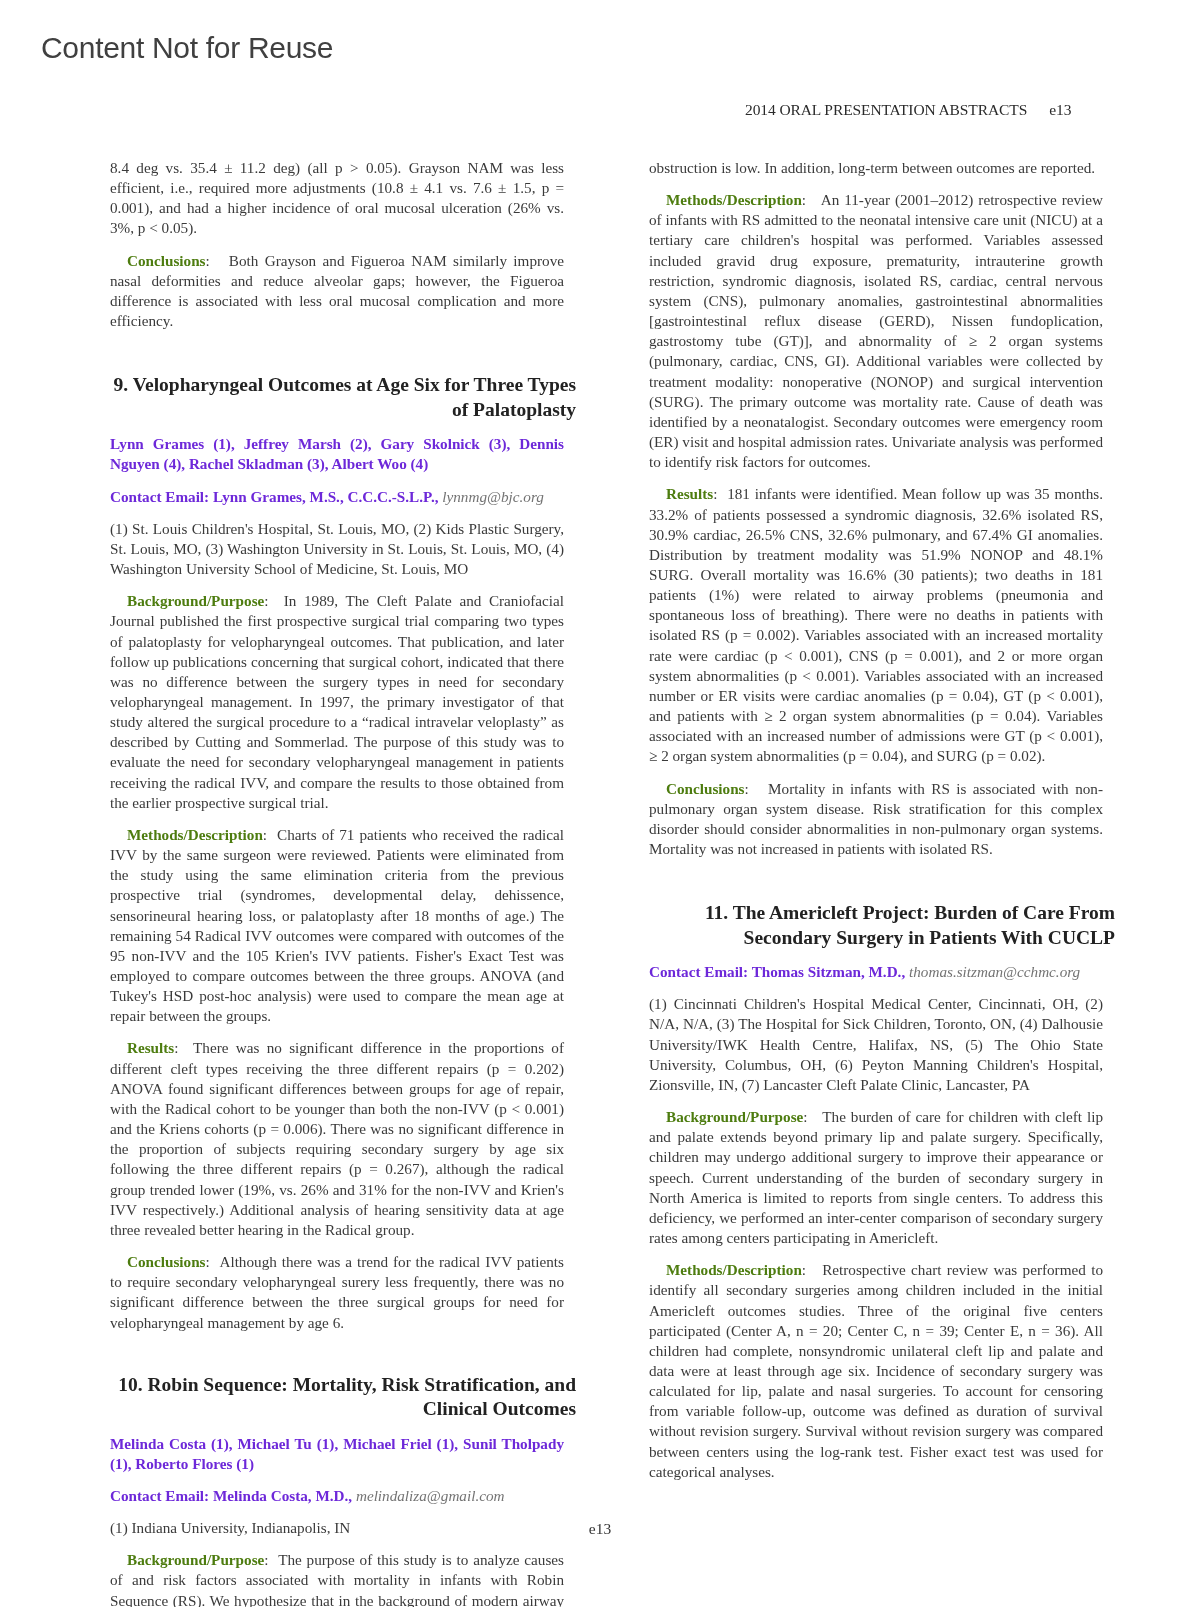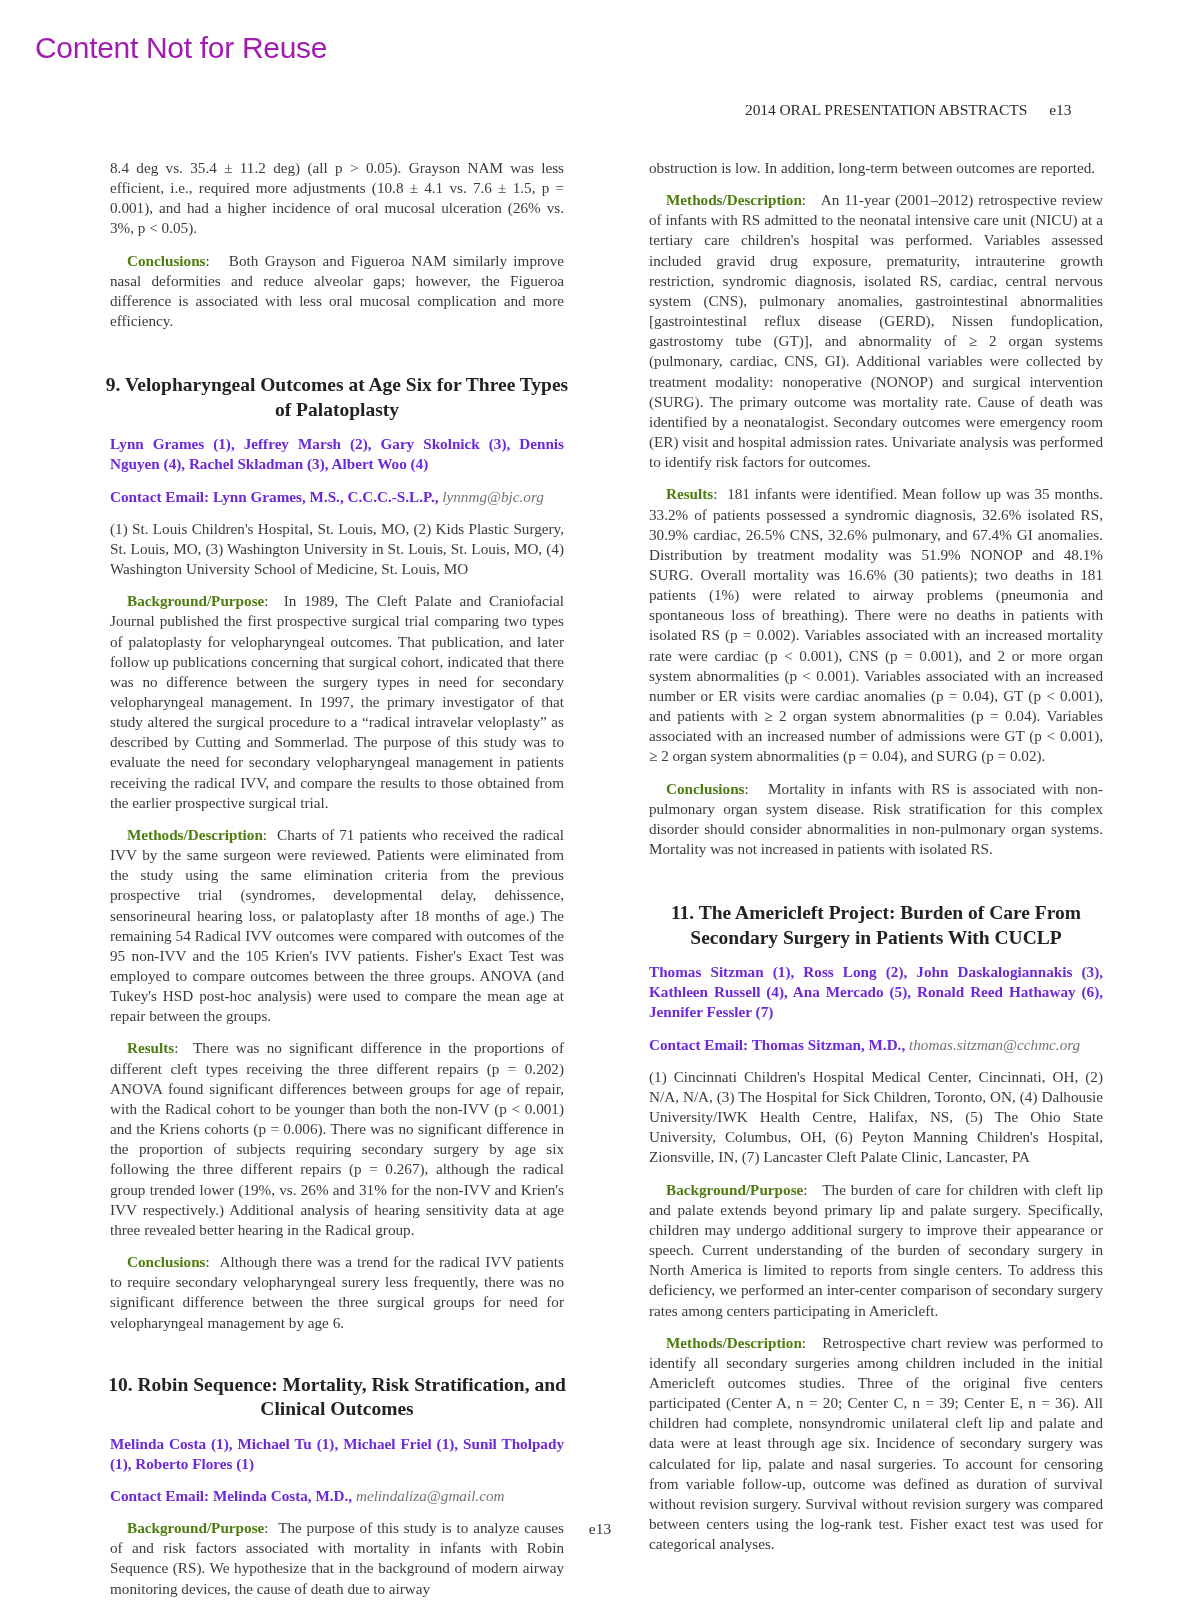--- a/index.html
+++ b/index.html
@@ -1,29 +1,29 @@
 <!DOCTYPE html>
 <html><head>
 <meta charset="utf-8">
 <style>
   html, body { margin: 0; padding: 0; background: #ffffff; }
   body { width: 1200px; height: 1607px; position: relative; overflow: hidden;
          font-family: "Liberation Serif", "DejaVu Serif", serif; color: #3a3a3a; }
-  .watermark { position: absolute; left: 35px; top: 31px; font-family: "Liberation Sans", "DejaVu Sans", sans-serif;
-               font-size: 30px; color: #a21caf; letter-spacing: -0.3px; }
+  .watermark { position: absolute; left: 41px; top: 31px; font-family: "Liberation Sans", "DejaVu Sans", sans-serif;
+               font-size: 30px; color: #404040; letter-spacing: -0.3px; }
   .running-head { position: absolute; left: 745px; top: 60px; font-size: 15.5px; color: #2a2a2a; letter-spacing: -0.1px; margin-top: 41px; }
   .running-head .page { margin-left: 22px; }
   .column { position: absolute; top: 146px; width: 478px; font-size: 15.2px; line-height: 20.15px;
             text-align: justify; hyphens: manual; }
   .col-left { left: 98px; }
   .col-right { left: 637px; }
   p { margin: 12px; }
   .indent { text-indent: 17px; }
   .label { font-weight: bold; color: #4d7c0f; }
-  h2 { margin: 0; font-size: 19.5px; line-height: 24.5px; font-weight: bold; color: #222; text-align: center; }
+  h2 { margin: 0; font-size: 19.5px; line-height: 24.5px; font-weight: bold; color: #222; text-align: right; }
   .authors, .contact-lead { font-weight: bold; color: #6d28d9; }
   .gap { height: 30px; }
   .gap2 { height: 28px; }
   .footer { position: absolute; top: 1520px; left: 0; width: 1200px; text-align: center; font-size: 15.5px; color: #333; }
   .email { font-weight: normal; color: #737373; font-style: italic; }
 </style>
 </head>
 <body>
 
 <div class="watermark">Content Not for Reuse</div>
@@ -48,37 +48,37 @@
     <p class="indent"><span class="label">Results</span>:&nbsp;&nbsp;<span>There was no significant difference in the proportions of different cleft types receiving the three different repairs (p = 0.202) ANOVA found significant differences between groups for age of repair, with the Radical cohort to be younger than both the non-IVV (p &lt; 0.001) and the Kriens cohorts (p = 0.006). There was no significant difference in the proportion of subjects requiring secondary surgery by age six following the three different repairs (p = 0.267), although the radical group trended lower (19%, vs. 26% and 31% for the non-IVV and Krien's IVV respectively.) Additional analysis of hearing sensitivity data at age three revealed better hearing in the Radical group.</span></p>
     <p class="indent"><span class="label">Conclusions</span>:&nbsp;&nbsp;<span>Although there was a trend for the radical IVV patients to require secondary velopharyngeal surery less frequently, there was no significant difference between the three surgical groups for need for velopharyngeal management by age 6.</span></p>
   </section>
 
   <div class="gap2"></div>
 
   <section>
     <h2>10. Robin Sequence: Mortality, Risk Stratification, and Clinical Outcomes</h2>
     <p class="authors">Melinda Costa (1), Michael Tu (1), Michael Friel (1), Sunil Tholpady (1), Roberto Flores (1)</p>
     <p><span class="contact-lead">Contact Email: Melinda Costa, M.D.,</span> <span class="email">melindaliza@gmail.com</span></p>
+    <p>(1) Indiana University, Indianapolis, IN</p>
     <p class="indent"><span class="label">Background/Purpose</span>:&nbsp;&nbsp;<span>The purpose of this study is to analyze causes of and risk factors associated with mortality in infants with Robin Sequence (RS). We hypothesize that in the background of modern airway monitoring devices, the cause of death due to airway</span></p>
   </section>
 </div>
 
 <div class="column col-right">
   <section>
     <p>obstruction is low. In addition, long-term between outcomes are reported.</p>
     <p class="indent"><span class="label">Methods/Description</span>:&nbsp;&nbsp;&nbsp;<span>An 11-year (2001–2012) retrospective review of infants with RS admitted to the neonatal intensive care unit (NICU) at a tertiary care children's hospital was performed. Variables assessed included gravid drug exposure, prematurity, intrauterine growth restriction, syndromic diagnosis, isolated RS, cardiac, central nervous system (CNS), pulmonary anomalies, gastrointestinal abnormalities [gastrointestinal reflux disease (GERD), Nissen fundoplication, gastrostomy tube (GT)], and abnormality of ≥ 2 organ systems (pulmonary, cardiac, CNS, GI). Additional variables were collected by treatment modality: nonoperative (NONOP) and surgical intervention (SURG). The primary outcome was mortality rate. Cause of death was identified by a neonatalogist. Secondary outcomes were emergency room (ER) visit and hospital admission rates. Univariate analysis was performed to identify risk factors for outcomes.</span></p>
     <p class="indent"><span class="label">Results</span>:&nbsp;&nbsp;<span>181 infants were identified. Mean follow up was 35 months. 33.2% of patients possessed a syndromic diagnosis, 32.6% isolated RS, 30.9% cardiac, 26.5% CNS, 32.6% pulmonary, and 67.4% GI anomalies. Distribution by treatment modality was 51.9% NONOP and 48.1% SURG. Overall mortality was 16.6% (30 patients); two deaths in 181 patients (1%) were related to airway problems (pneumonia and spontaneous loss of breathing). There were no deaths in patients with isolated RS (p = 0.002). Variables associated with an increased mortality rate were cardiac (p &lt; 0.001), CNS (p = 0.001), and 2 or more organ system abnormalities (p &lt; 0.001). Variables associated with an increased number or ER visits were cardiac anomalies (p = 0.04), GT (p &lt; 0.001), and patients with ≥ 2 organ system abnormalities (p = 0.04). Variables associated with an increased number of admissions were GT (p &lt; 0.001), ≥ 2 organ system abnormalities (p = 0.04), and SURG (p = 0.02).</span></p>
     <p class="indent"><span class="label">Conclusions</span>:&nbsp;&nbsp;&nbsp;<span>Mortality in infants with RS is associated with non-pulmonary organ system disease. Risk stratification for this complex disorder should consider abnormalities in non-pulmonary organ systems. Mortality was not increased in patients with isolated RS.</span></p>
   </section>
 
   <div class="gap"></div>
 
   <section>
     <h2>11. The Americleft Project: Burden of Care From Secondary Surgery in Patients With CUCLP</h2>
-    <p class="authors">Thomas Sitzman (1), Ross Long (2), John Daskalogiannakis (3), Kathleen Russell (4), Ana Mercado (5), Ronald Reed Hathaway (6), Jennifer Fessler (7)</p>
     <p><span class="contact-lead">Contact Email: Thomas Sitzman, M.D.,</span> <span class="email">thomas.sitzman@cchmc.org</span></p>
     <p>(1) Cincinnati Children's Hospital Medical Center, Cincinnati, OH, (2) N/A, N/A, (3) The Hospital for Sick Children, Toronto, ON, (4) Dalhousie University/IWK Health Centre, Halifax, NS, (5) The Ohio State University, Columbus, OH, (6) Peyton Manning Children's Hospital, Zionsville, IN, (7) Lancaster Cleft Palate Clinic, Lancaster, PA</p>
     <p class="indent"><span class="label">Background/Purpose</span>:&nbsp;&nbsp;&nbsp;<span>The burden of care for children with cleft lip and palate extends beyond primary lip and palate surgery. Specifically, children may undergo additional surgery to improve their appearance or speech. Current understanding of the burden of secondary surgery in North America is limited to reports from single centers. To address this deficiency, we performed an inter-center comparison of secondary surgery rates among centers participating in Americleft.</span></p>
     <p class="indent"><span class="label">Methods/Description</span>:&nbsp;&nbsp;&nbsp;<span>Retrospective chart review was performed to identify all secondary surgeries among children included in the initial Americleft outcomes studies. Three of the original five centers participated (Center A, n = 20; Center C, n = 39; Center E, n = 36). All children had complete, nonsyndromic unilateral cleft lip and palate and data were at least through age six. Incidence of secondary surgery was calculated for lip, palate and nasal surgeries. To account for censoring from variable follow-up, outcome was defined as duration of survival without revision surgery. Survival without revision surgery was compared between centers using the log-rank test. Fisher exact test was used for categorical analyses.</span></p>
   </section>
 </div>
 
 <div class="footer">
   <span>e13</span>
 </div>

